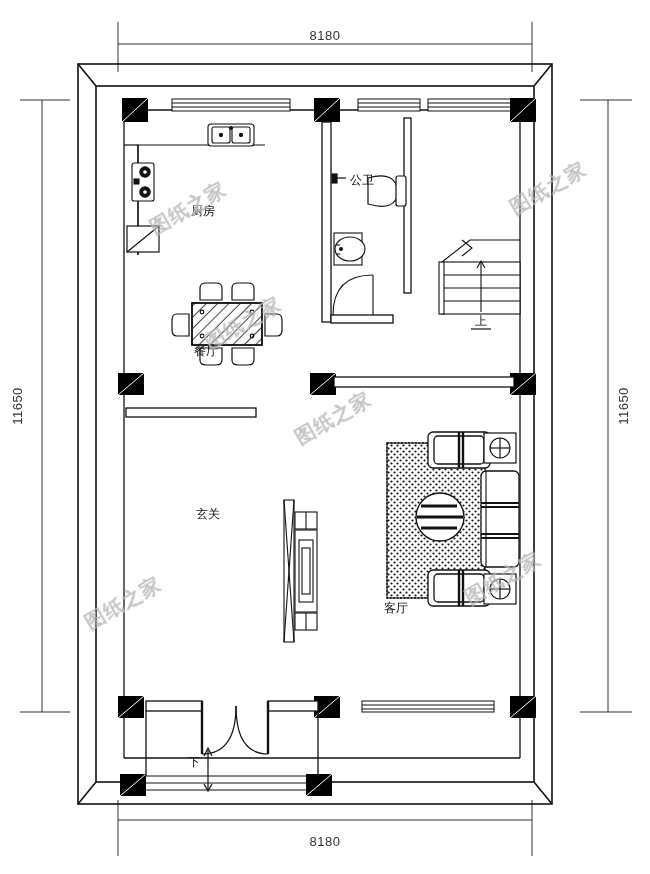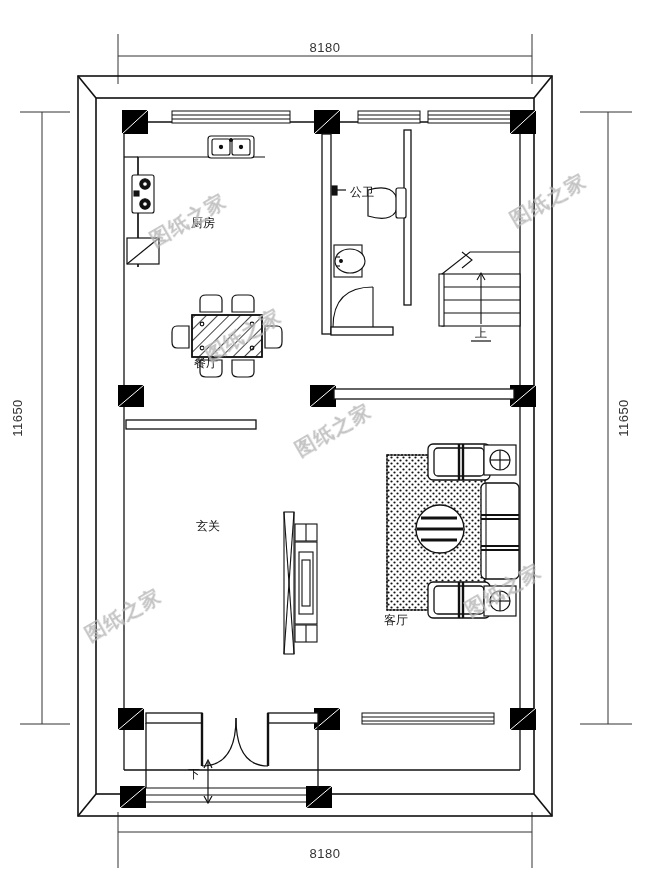--- a/index.html
+++ b/index.html
@@ -2,21 +2,21 @@
 <html><head>
 <meta charset="utf-8">
 <title>Floor Plan</title>
 <style>
   html,body{margin:0;padding:0;background:#ffffff;}
   body{
     width:650px;height:874px;
     font-family:"Liberation Sans","DejaVu Sans",sans-serif;
     overflow:hidden;position:relative;
   }
-  #stage{position:absolute;left:0;top:12px;width:650px;height:750px;}
+  #stage{position:absolute;left:0;top:0;width:650px;height:750px;}
   svg{display:block;}
   .lbl{
     font-family:"DejaVu Sans","Liberation Sans",sans-serif;
     font-size:12px;fill:#111;
   }
   .dimtxt{
     font-family:"Liberation Sans","DejaVu Sans",sans-serif;
     font-size:13px;fill:#333;letter-spacing:0.5px;
   }
   .wm{

